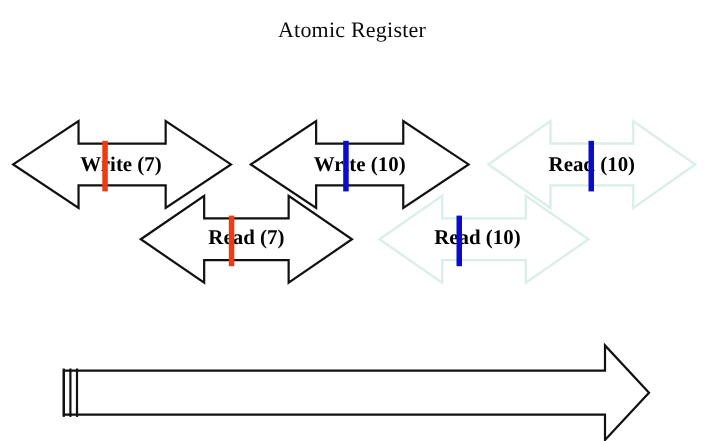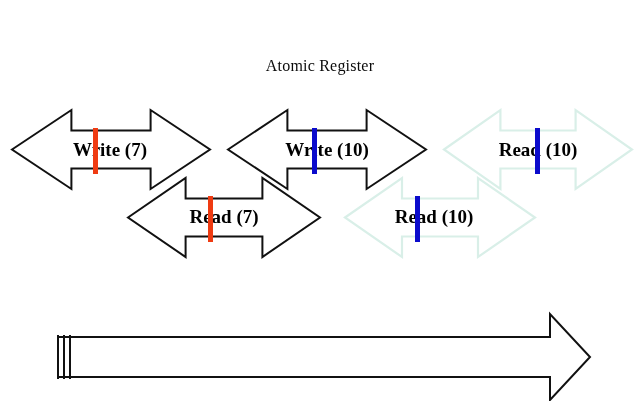--- a/index.html
+++ b/index.html
@@ -27,26 +27,25 @@
     height: 401px;
     display: block;
   }
   .diagram-title {
     position: absolute;
     left: 0;
     top: 17px;
     width: 640px;
     text-align: center;
     font-family: "Liberation Serif", "DejaVu Serif", serif;
-    font-size: 16px;
+    font-size: 20px;
     font-weight: 400;
     color: #0a0a0a;
     letter-spacing: 0.2px;
     white-space: nowrap;
-    margin-top: 40px;
   }
   .op-label {
     position: absolute;
     font-family: "Liberation Serif", "DejaVu Serif", serif;
     font-weight: bold;
     font-size: 19px;
     color: #000000;
     white-space: nowrap;
     text-align: center;
     line-height: 1;

